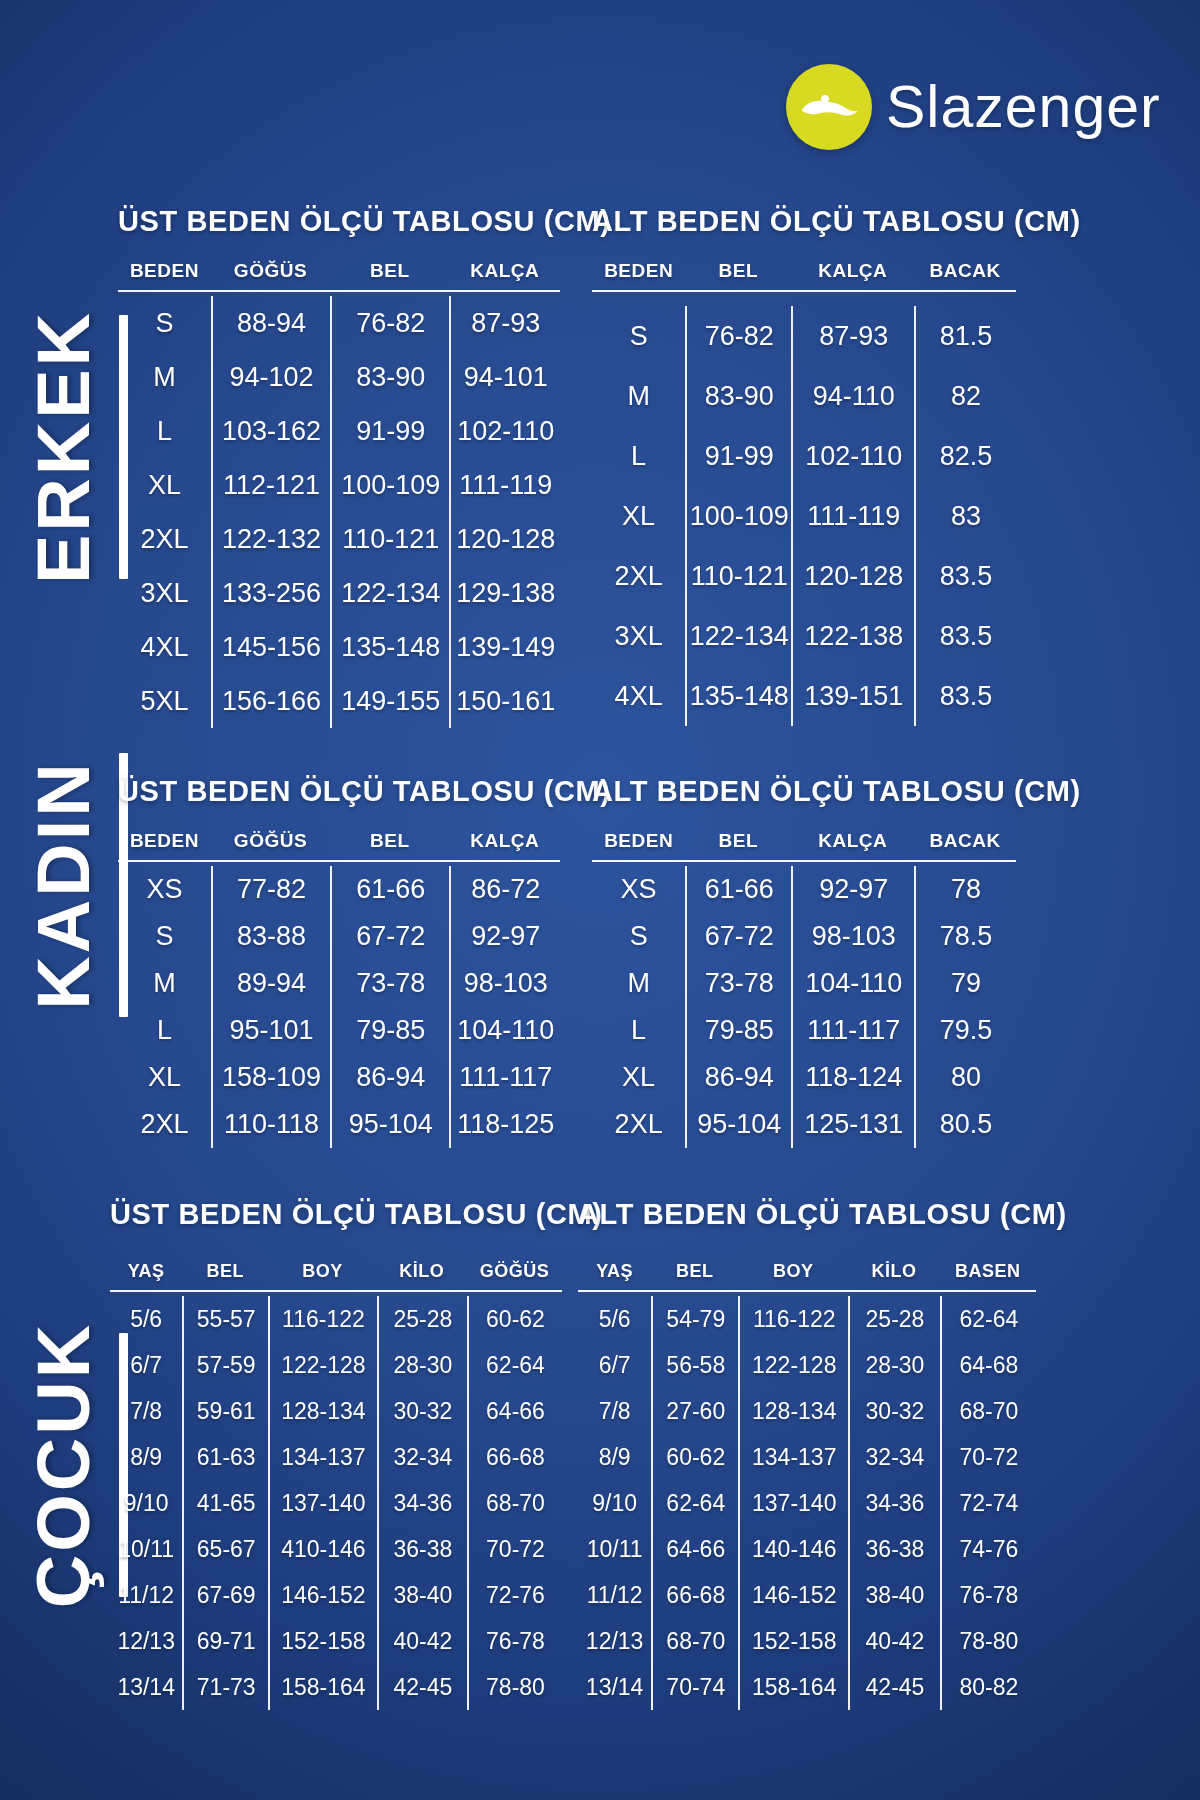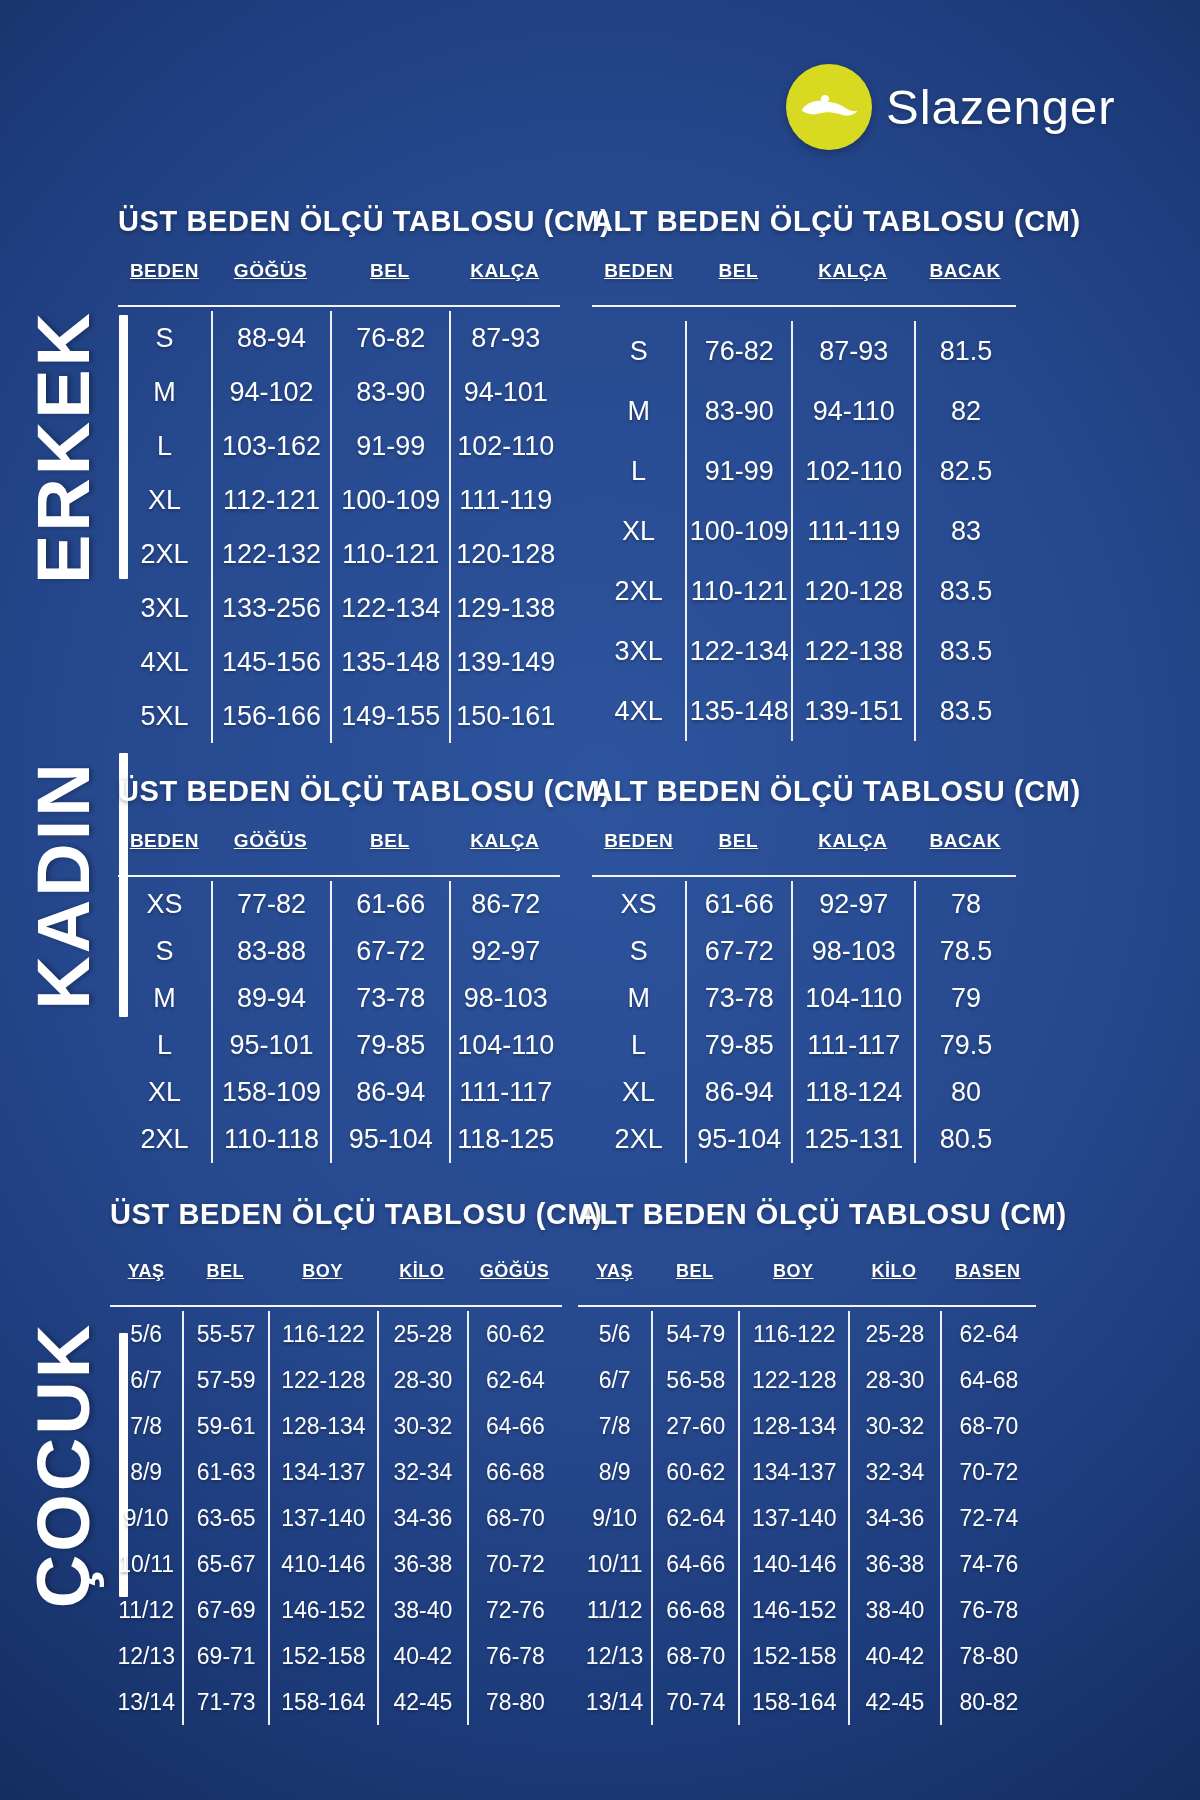--- a/index.html
+++ b/index.html
@@ -6,33 +6,33 @@
   body{
     width:1200px;height:1800px;overflow:hidden;position:relative;
     font-family:"Liberation Sans", sans-serif;color:#ffffff;
     background:radial-gradient(90% 70% at 50% 44%, #2d549e 0%, #26488d 48%, #1d3c7c 72%, #132c5c 100%);
   }
   .page{position:absolute;inset:0;}
   
   .logo{position:absolute;left:786px;top:64px;display:flex;align-items:center;gap:14px;}
   .logo-circle{width:86px;height:86px;border-radius:50%;background:#d8da21;display:flex;align-items:center;justify-content:center;box-shadow:0 3px 8px rgba(0,0,0,.25);}
   .logo-circle svg{width:66px;height:38px;display:block;}
-  .wordmark{font-size:49px;font-weight:400;letter-spacing:1px;color:#fff;text-shadow:0 2px 4px rgba(0,0,0,.25);}
+  .wordmark{font-size:59px;font-weight:400;letter-spacing:1px;color:#fff;text-shadow:0 2px 4px rgba(0,0,0,.25);}
   
   .side-label{position:absolute;width:300px;height:110px;display:flex;flex-direction:column;align-items:center;justify-content:center;gap:13px;transform:rotate(-90deg);}
   .side-label .word{font-size:74px;font-weight:bold;letter-spacing:3px;text-shadow:0 3px 5px rgba(0,0,0,.3);white-space:nowrap;}
   .side-label .bar{width:88%;height:9px;background:#fff;border-radius:1px;}
   #label-erkek{left:-76px;top:392px;}
   #label-kadin{left:-76px;top:830px;}
   #label-cocuk{left:-76px;top:1410px;}
   
   .table-block{position:absolute;}
   .t-title{margin:0 0 22px 0;font-size:29px;font-weight:bold;text-align:center;letter-spacing:.6px;text-shadow:0 2px 4px rgba(0,0,0,.3);white-space:nowrap;}
   .t-grid .thead,.t-grid .tbody{display:grid;grid-template-columns:var(--cols);}
-  .thead{border-bottom:2px solid rgba(255,255,255,.95);padding-bottom:23px;text-decoration:underline;}
+  .thead{border-bottom:2px solid rgba(255,255,255,.95);padding-bottom:8px;}
   .th{text-align:center;font-weight:bold;font-size:var(--headfs,19px);letter-spacing:.5px;text-shadow:0 2px 3px rgba(0,0,0,.3);}
   .tbody{margin-top:var(--tbody-mt,4px);}
   .td{height:var(--rowh,47px);display:flex;align-items:center;justify-content:center;font-size:var(--datafs,27px);font-weight:500;text-shadow:0 2px 3px rgba(0,0,0,.3);}
   .td.sep{border-left:2px solid rgba(255,255,255,.92);}
   #erkek-ust{left:118px;top:205px;width:442px;--cols:21% 27% 27% 25%;--rowh:54px;}
   #erkek-alt{left:592px;top:205px;width:424px;--cols:22% 25% 29% 24%;--rowh:60px;--tbody-mt:14px;}
   #kadin-ust{left:118px;top:775px;width:442px;--cols:21% 27% 27% 25%;--rowh:47px;}
   #kadin-alt{left:592px;top:775px;width:424px;--cols:22% 25% 29% 24%;--rowh:47px;}
   #cocuk-ust{left:110px;top:1198px;width:452px;--cols:16% 19% 24% 20% 21%;--rowh:46px;--datafs:23px;--headfs:18px;--title-mb:30px;}
   #cocuk-alt{left:578px;top:1198px;width:458px;--cols:16% 19% 24% 20% 21%;--rowh:46px;--datafs:23px;--headfs:18px;}
@@ -254,21 +254,21 @@
           <div class="td sep">59-61</div>
           <div class="td sep">128-134</div>
           <div class="td sep">30-32</div>
           <div class="td sep">64-66</div>
           <div class="td">8/9</div>
           <div class="td sep">61-63</div>
           <div class="td sep">134-137</div>
           <div class="td sep">32-34</div>
           <div class="td sep">66-68</div>
           <div class="td">9/10</div>
-          <div class="td sep">63-65</div>
+          <div class="td sep">41-65</div>
           <div class="td sep">137-140</div>
           <div class="td sep">34-36</div>
           <div class="td sep">68-70</div>
           <div class="td">10/11</div>
           <div class="td sep">65-67</div>
           <div class="td sep">410-146</div>
           <div class="td sep">36-38</div>
           <div class="td sep">70-72</div>
           <div class="td">11/12</div>
           <div class="td sep">67-69</div>

